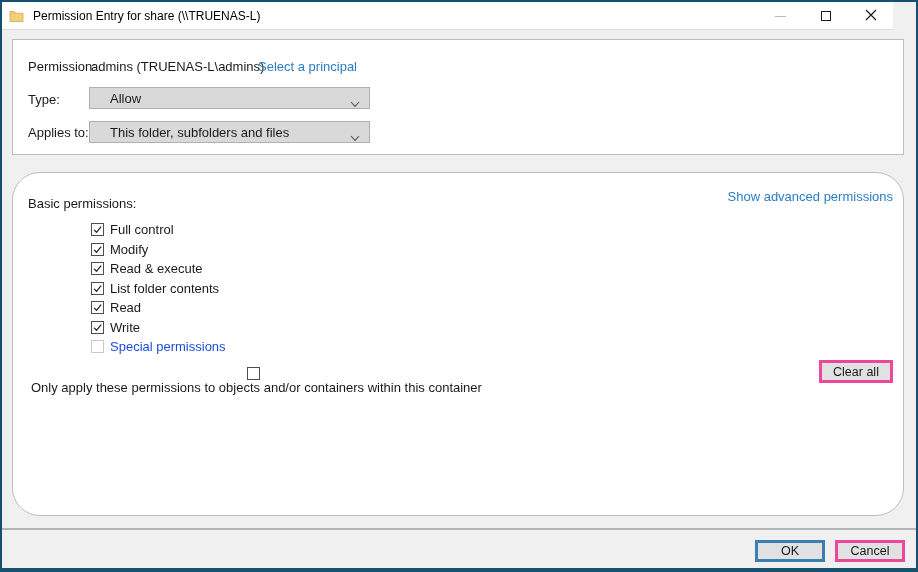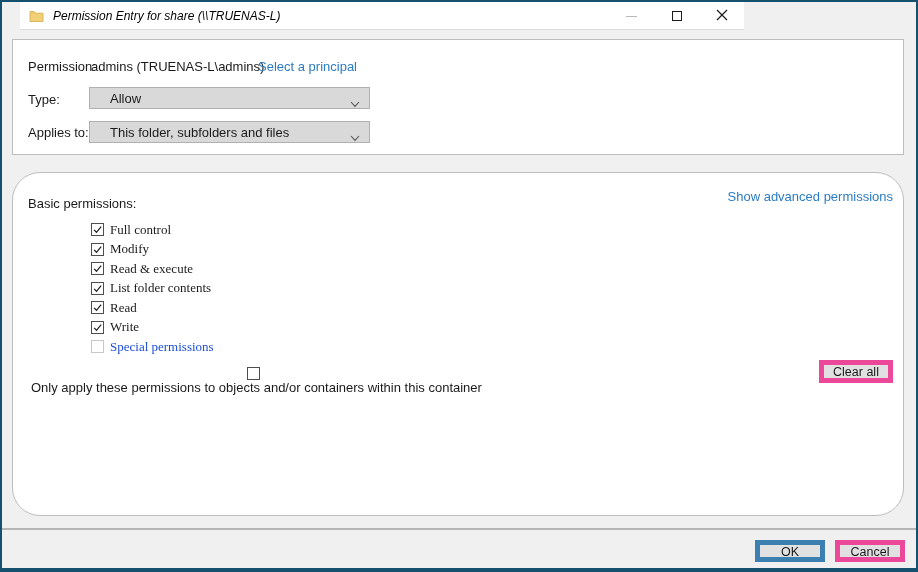--- a/index.html
+++ b/index.html
@@ -16,22 +16,22 @@
 
   
   .border-strip { position:absolute; background:#15516f; z-index:50; }
   .border-top    { left:0; top:0; width:918px; height:2px; }
   .border-left   { left:0; top:0; width:2px; height:572px; }
   .border-right  { left:916px; top:0; width:2px; height:572px; }
   .border-bottom { left:0; top:568px; width:918px; height:4px; }
 
   
   .titlebar {
-    position:absolute; left:20px; top:2px; width:724px; height:28px;
-    background:#ffffff; border-bottom:1px solid #dcdcdc;font-style:italic;
+    position:absolute; left:0; top:2px; width:893px; height:28px;
+    background:#ffffff; border-bottom:1px solid #dcdcdc;
   }
   .app-icon { position:absolute; left:9px; top:7px; width:15px; height:14px; }
   .title-text {
     position:absolute; left:33px; top:0; height:28px; line-height:28px;
     font-size:12px; color:#000; white-space:nowrap;
   }
   .tb-btns { position:absolute; right:0; top:0; height:28px; display:flex; }
   .tb-btn { width:45px; height:28px; display:flex; align-items:center; justify-content:center; }
   .min-glyph { width:11px; height:1px; background:#b9b9b9; display:block; }
   .max-glyph { width:10px; height:10px; border:1px solid #1a1a1a; display:block; background:transparent; }
@@ -47,36 +47,36 @@
   .dropdown {
     position:absolute; width:281px; height:22px;
     background:#d9d9d9; border:1px solid #b0b0b0;
     display:flex; align-items:center; padding-left:20px; cursor:default;
   }
   .dropdown .dd-value { white-space:nowrap; }
   .chev { position:absolute; right:9px; top:8px; width:10px; height:7px; }
 
   
   .perm-list { position:absolute; left:78px; top:47px; }
-  .perm-row { display:flex; align-items:center; height:19.5px;font-family:Liberation Serif, serif; }
+  .perm-row { display:flex; align-items:center; height:19.5px; }
   .checkbox {
     width:13px; height:13px; border:1px solid #4d4d4d; background:#fff;
     display:inline-flex; align-items:center; justify-content:center; flex:0 0 auto;
   }
   .checkbox.disabled { border-color:#c8c8c8; }
   .perm-label { margin-left:6px; white-space:nowrap; }
   .perm-row.disabled .perm-label { color:#1d4ed8; }
 
   .only-apply {
     position:absolute; left:12px; top:194px; display:flex; align-items:center;flex-direction:column;
   }
   .only-apply .perm-label { margin-left:6px; }
 
   .btn {
-    position:absolute; background:#e1e1e1; border:5px solid #ec4899;
+    position:absolute; background:#e1e1e1; border:3px solid #ec4899;
     font-family:"Liberation Sans", sans-serif; font-size:12.5px; color:#1a1a1a;
     text-align:center; cursor:default; padding:0;
   }
   .btn-clear { left:806px; top:187px; width:74px; height:23px; }
   .btn-ok     { left:755px; top:540px; width:70px; height:22px; border-color:#3c7fb1; }
   .btn-cancel { left:835px; top:540px; width:70px; height:22px; }
 
   .footer-divider { position:absolute; left:2px; top:528px; width:914px; height:2px; background:#b5b5b5; }
 </style>
 </head>

